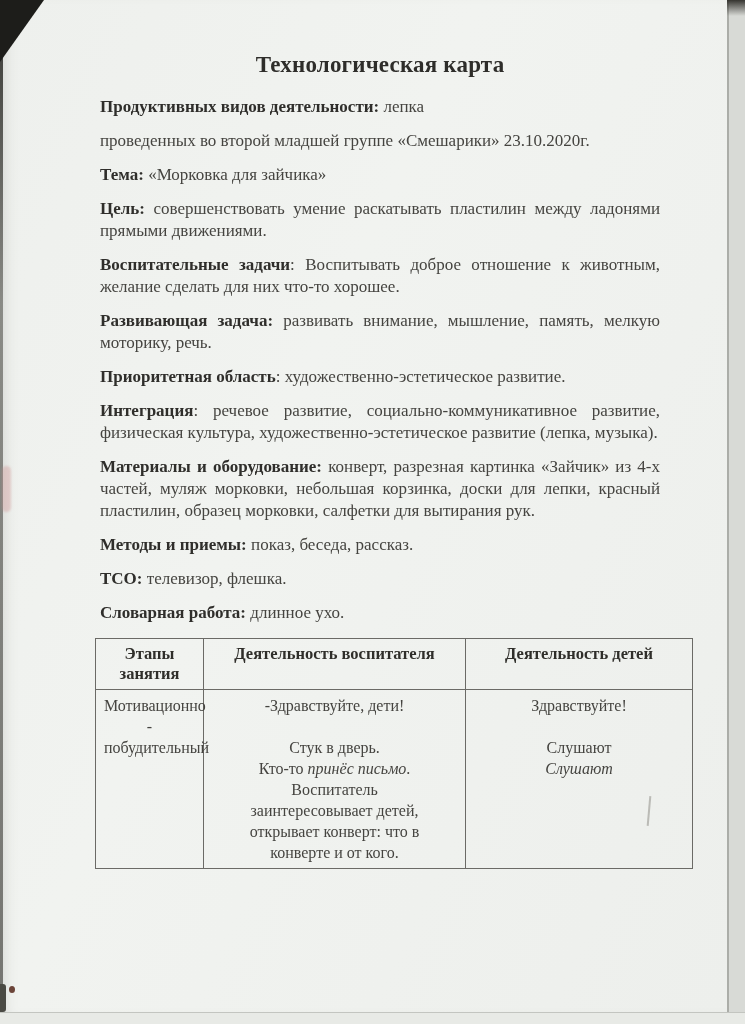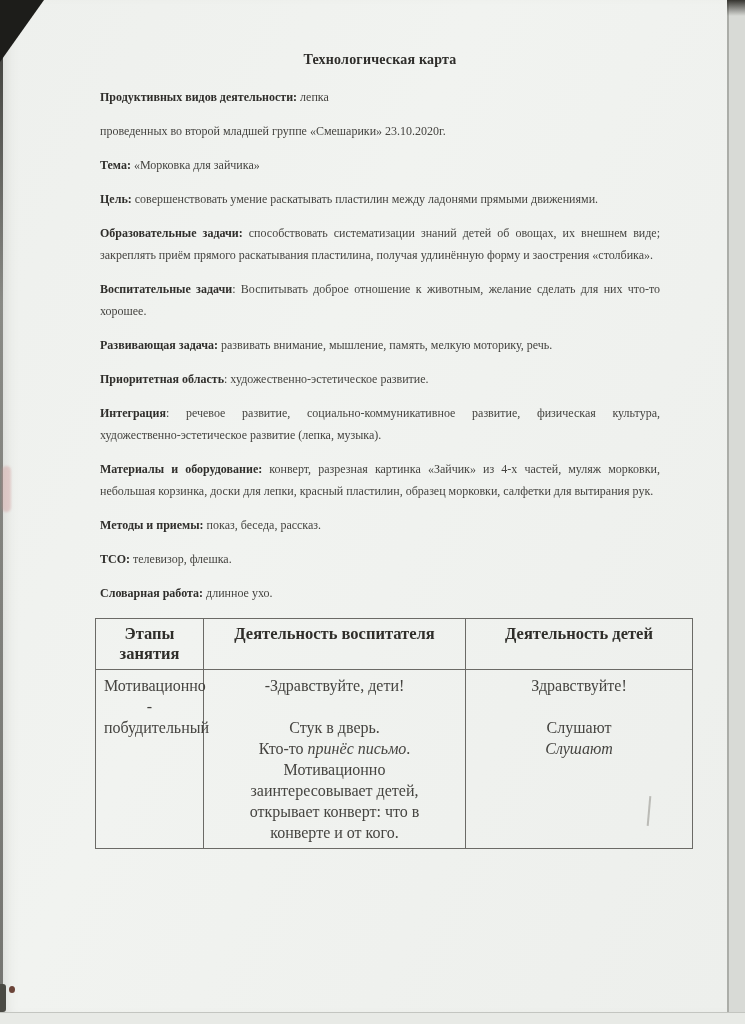--- a/index.html
+++ b/index.html
@@ -29,25 +29,25 @@
   .corner-bl{position:absolute;left:0;top:984px;width:6px;height:28px;background:#4a4a44;
     border-radius:0 3px 3px 0;z-index:7;}
   .scan-dot{position:absolute;left:9px;top:986px;width:6px;height:7px;border-radius:50%;
     background:#6b4438;z-index:8;}
   .scan-smudge{position:absolute;left:2px;top:466px;width:9px;height:46px;border-radius:5px;
     background:rgba(205,140,140,0.35);filter:blur(1px);z-index:8;}
   .scan-crease{position:absolute;left:648px;top:796px;width:2px;height:30px;
     background:rgba(125,123,116,0.45);transform:rotate(5deg);z-index:8;}
   
   .title{
-    font-size:14px;font-weight:bold;text-align:center;
+    font-size:23px;font-weight:bold;text-align:center;
     color:#2e2d2a;margin:0 0 18px 0;letter-spacing:.2px;
   }
   .para{
-    font-size:12px;line-height:22px;margin:12px 0 12px 0;color:#454440;
+    font-size:17px;line-height:22px;margin:12px 0 12px 0;color:#454440;
   }
   .para.just{text-align:justify;}
   .para b{color:#2f2e2b;}
   table.lesson{
     border-collapse:collapse;table-layout:fixed;
     width:597px;margin:14px 0 0 -5px;
     font-size:16px;color:#454440;
   }
   table.lesson th,table.lesson td{
     border:1.5px solid #6b6a66;vertical-align:top;
@@ -63,21 +63,20 @@
 </head>
 <body>
 
 <div class="paper">
   <h1 class="title">Технологическая карта</h1>
   <div id="paragraph-list">
       <p class="para"><b>Продуктивных видов деятельности:</b> лепка</p>
       <p class="para">проведенных во второй младшей группе «Смешарики» 23.10.2020г.</p>
       <p class="para"><b>Тема:</b> «Морковка для зайчика»</p>
       <p class="para just"><b>Цель:</b> совершенствовать умение раскатывать пластилин между ладонями прямыми движениями.</p>
-      <p class="para just"><b>Образовательные задачи:</b> способствовать систематизации знаний детей об овощах, их внешнем виде; закреплять приём прямого раскатывания пластилина, получая удлинённую форму и заострения «столбика».</p>
       <p class="para just"><b>Воспитательные задачи</b>: Воспитывать доброе отношение к животным, желание сделать для них что-то хорошее.</p>
       <p class="para just"><b>Развивающая задача:</b> развивать внимание, мышление, память, мелкую моторику, речь.</p>
       <p class="para"><b>Приоритетная область</b>: художественно-эстетическое развитие.</p>
       <p class="para just"><b>Интеграция</b>: речевое развитие, социально-коммуникативное развитие, физическая культура, художественно-эстетическое развитие (лепка, музыка).</p>
       <p class="para just"><b>Материалы и  оборудование:</b> конверт, разрезная картинка «Зайчик» из 4-х частей, муляж морковки, небольшая корзинка, доски для лепки, красный пластилин, образец морковки, салфетки для вытирания рук.</p>
       <p class="para"><b>Методы и приемы:</b> показ, беседа, рассказ.</p>
       <p class="para"><b>ТСО:</b> телевизор, флешка.</p>
       <p class="para"><b>Словарная работа:</b> длинное ухо.</p>
     </div>
   <table class="lesson">
@@ -97,21 +96,21 @@
         <tr>
           <td>
             <div class="line"><span>Мотивационно -</span></div>
             <div class="line"><span>побудительный</span></div>
           </td>
           <td>
             <div class="line"><span>-Здравствуйте, дети!</span></div>
             <div class="line"><span></span></div>
             <div class="line"><span>Стук в дверь.</span></div>
             <div class="line"><span>Кто-то </span><span class="it">принёс письмо</span><span>.</span></div>
-            <div class="line"><span>Мотивационно</span></div>
+            <div class="line"><span>Воспитатель</span></div>
             <div class="line"><span>заинтересовывает детей,</span></div>
             <div class="line"><span>открывает конверт: что в</span></div>
             <div class="line"><span>конверте и от кого.</span></div>
           </td>
           <td>
             <div class="line"><span>Здравствуйте!</span></div>
             <div class="line"><span></span></div>
             <div class="line"><span>Слушают</span></div>
             <div class="line"><span class="it">Слушают</span></div>
           </td>

